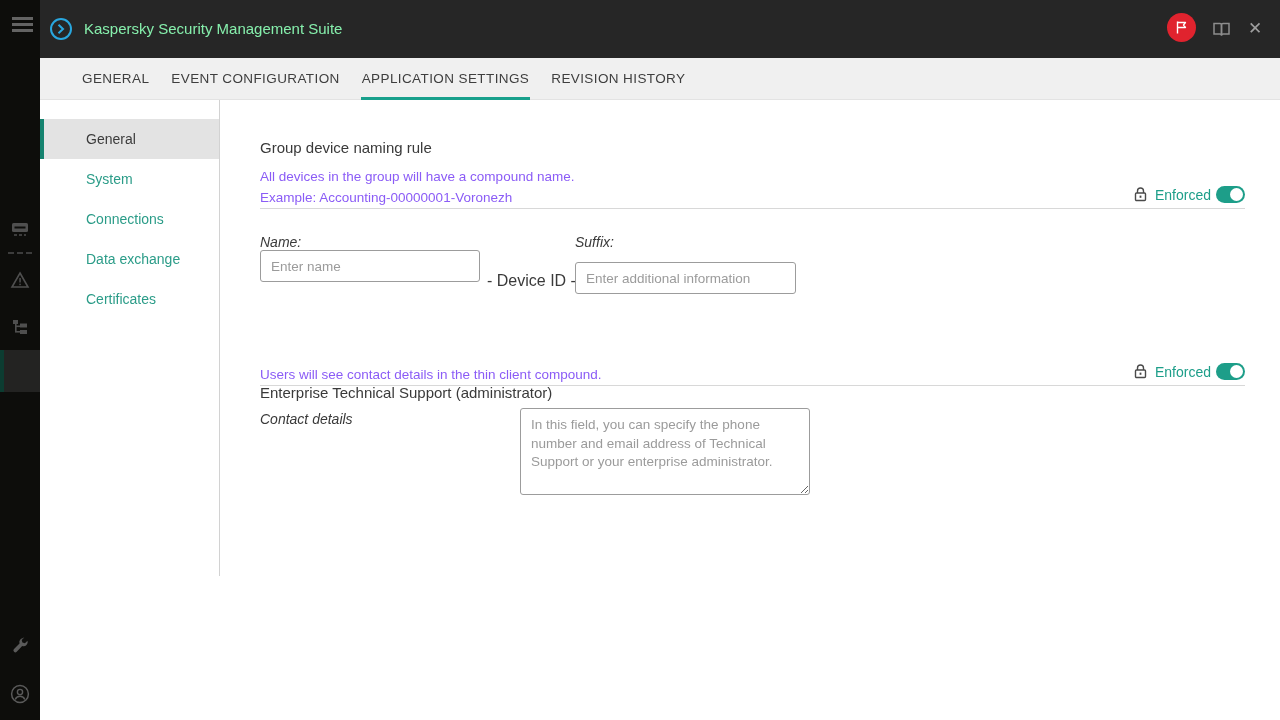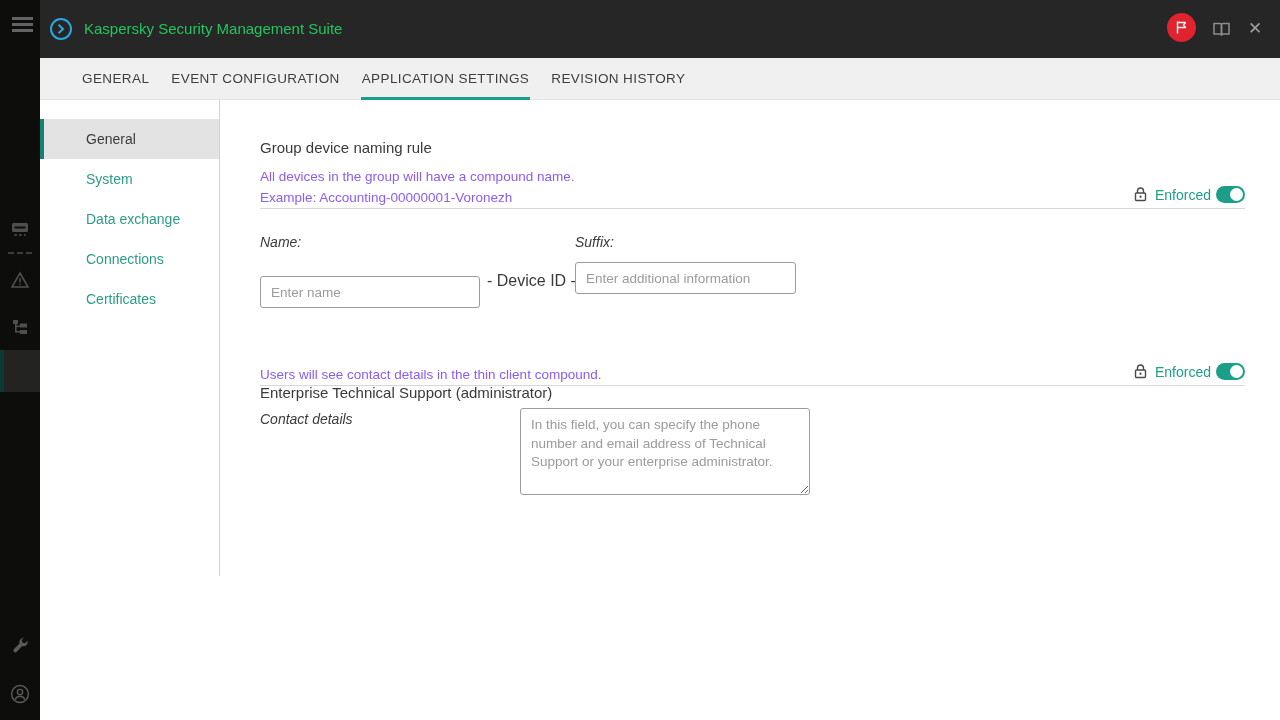--- a/index.html
+++ b/index.html
@@ -15,21 +15,21 @@
   .rail-sep { position: absolute; left: 8px; top: 252px; width: 24px; border-top: 2px dashed #3c3c3c; }
   .rail-selected { position: absolute; left: 0; top: 350px; width: 40px; height: 42px;
     background: #232322; border-left: 4px solid #0c3c31; }
 
   
   .topbar { position: absolute; left: 40px; top: 0; width: 1240px; height: 58px; background: #262626; }
   .logo { position: absolute; left: 10px; top: 18px; width: 22px; height: 22px; border: 2px solid #29a7df;
     border-radius: 50%; display: flex; align-items: center; justify-content: center; }
   .logo svg { display: block; }
   .app-title { position: absolute; left: 44px; top: 0; height: 58px; line-height: 58px;
-    color: #22c55e; font-size: 15px; white-space: nowrap; }
+    color: #86efac; font-size: 15px; white-space: nowrap; }
   .flag-badge { position: absolute; right: 84px; top: 13px; width: 29px; height: 29px; border-radius: 50%;
     background: #e0232e; display: flex; align-items: center; justify-content: center; cursor: pointer; }
   .manual-btn { position: absolute; right: 49px; top: 19px; width: 20px; height: 20px; cursor: pointer;
     display: flex; align-items: center; justify-content: center; }
   .close-btn { position: absolute; right: 16px; top: 19px; width: 18px; height: 20px; cursor: pointer;
     color: #9e9e9e; font-size: 17px; line-height: 20px; text-align: center; }
 
   
   .tabbar { position: absolute; left: 40px; top: 58px; width: 1240px; height: 42px; background: #f0f0f0;
     border-bottom: 1px solid #e3e3e3; display: flex; padding-left: 41px; }
@@ -156,22 +156,22 @@
   <div class="tabbar">
     <div class="tab">GENERAL</div>
     <div class="tab">EVENT CONFIGURATION</div>
     <div class="tab active">APPLICATION SETTINGS</div>
     <div class="tab">REVISION HISTORY</div>
   </div>
 
   <div class="subnav">
     <div class="subnav-item selected">General</div>
     <div class="subnav-item">System</div>
+    <div class="subnav-item">Connections</div>
     <div class="subnav-item">Data exchange</div>
-    <div class="subnav-item">Connections</div>
     <div class="subnav-item">Certificates</div>
   </div>
   <div class="subnav-divider"></div>
 
   <div class="main">
 
     <div class="sec-title" style="top:39px;">Group device naming rule</div>
     <div class="sec-desc" style="top:66px;">
       <span>All devices in the group will have a compound name.</span><br>
       <span>Example: Accounting-00000001-Voronezh</span>
@@ -188,21 +188,21 @@
       <span class="enf-label">Enforced</span>
       <span class="toggle">
           <span class="knob"></span>
         </span>
     </div>
     <div class="hrule" style="top:108px;"></div>
 
     <div class="field-label" style="left:40px; top:134px;">Name:</div>
     <div class="field-label" style="left:355px; top:134px;">Suffix:</div>
 
-    <input class="text-input" style="left: 40px; top: 176px; width: 220px;" type="text" placeholder="Enter name">
+    <input class="text-input" style="left: 40px; top: 150px; width: 220px;" type="text" placeholder="Enter name">
     <div class="joiner" style="left:267px; top:172px;">- Device ID -</div>
     <input class="text-input" style="left: 355px; top: 162px; width: 221px;" type="text" placeholder="Enter additional information">
 
     <div class="sec-title" style="top:236px;margin-top:48px;">Enterprise Technical Support (administrator)</div>
     <div class="sec-desc" style="top:264px;">Users will see contact details in the thin client compound.</div>
 
     <div class="enforced" style="top:263px;">
       <span class="lock">
         <svg width="13" height="15" viewBox="0 0 13 15">
             <path d="M3.5 6 V4 a3 3 0 0 1 6 0 V6" fill="none" stroke="#4a4a4a" stroke-width="1.4"></path>

